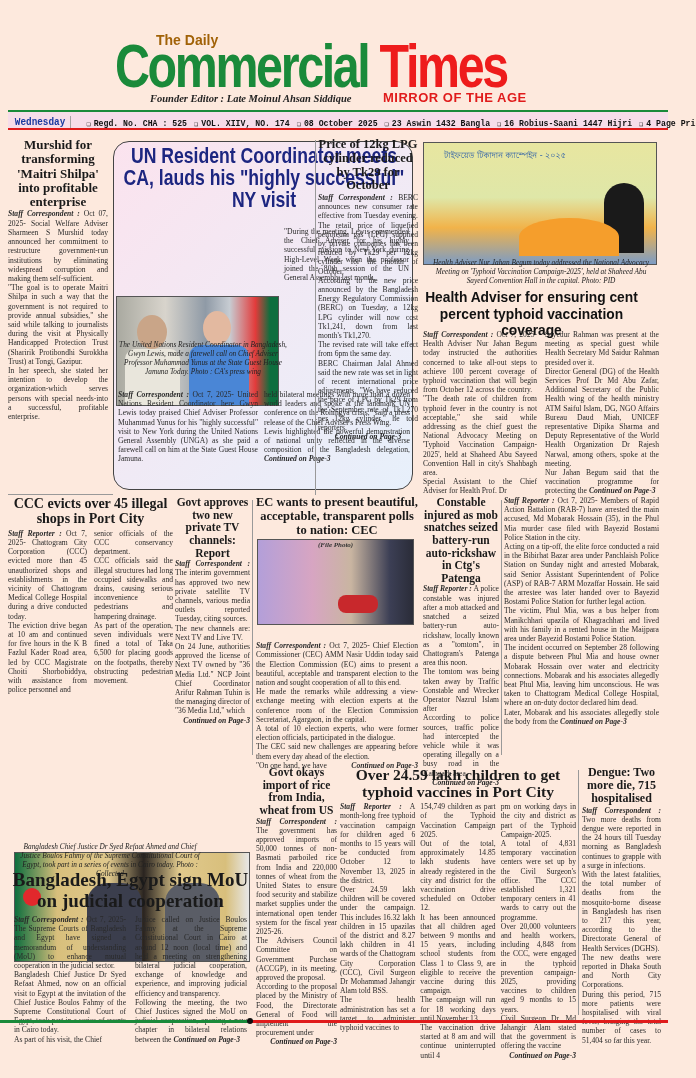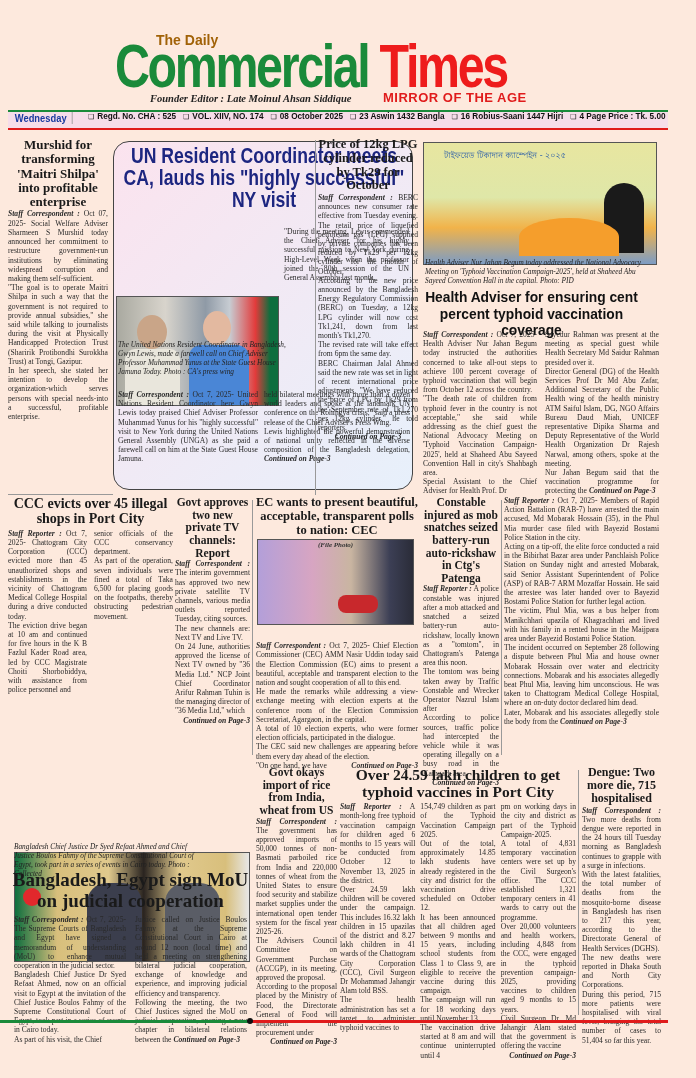--- a/index.html
+++ b/index.html
@@ -4,29 +4,29 @@
 <style>
 *{box-sizing:border-box;margin:0;padding:0}
 html,body{width:696px;height:1078px;overflow:hidden}
 body{background:#fde9dd;font-family:"Liberation Serif","DejaVu Serif",serif;color:#222;position:relative}
 .abs{position:absolute}
 p.t{font-size:7.6px;line-height:9.2px;text-align:justify;color:#2a2a2a}
 p.t+p.t{margin-top:0}
 .by{font-style:italic;font-weight:bold}
 .cont{font-style:italic;font-weight:bold;display:block;text-align:right}
 h3{font-family:"Liberation Serif",serif;font-weight:bold;color:#1a1a1a;text-align:center;line-height:1.1}
-.cap{font-style:italic;font-size:7.3px;line-height:9px;color:#222}
+.cap{font-style:italic;font-size:7.3px;line-height:9px;text-align:center;color:#222}
 .photo{border:1px solid #555;overflow:hidden;position:relative}
 
 .the-daily{left:156px;top:32px;font-family:"Liberation Sans",sans-serif;font-weight:bold;font-size:14px;color:#a16207}
 .mast{left:115px;top:35px;font-family:"Liberation Sans",sans-serif;font-weight:bold;font-size:62px;letter-spacing:-3px;transform:scaleX(0.78);transform-origin:left top;white-space:nowrap;line-height:1}
 .mast .g{color:#1a8a3a}.mast .r{color:#ee1c1c}
 .founder{left:150px;top:93px;font-style:italic;font-weight:bold;font-size:10.5px;color:#222}
 .motto{left:383px;top:90px;font-family:"Liberation Sans",sans-serif;font-weight:bold;font-size:13px;color:#e01b1b;letter-spacing:0.5px}
-.bar{left:8px;top:110px;width:660px;height:20px;background:#f6dde9;border-top:2px solid #1a8a3a;border-bottom:2px solid #e01b1b;display:flex;align-items:flex-start;font-family:Liberation Sans, sans-serif;font-size:8.2px;font-weight:bold;color:#111;white-space:nowrap}
+.bar{left:8px;top:110px;width:660px;height:20px;background:#f6dde9;border-top:2px solid #1a8a3a;border-bottom:2px solid #e01b1b;display:flex;align-items:flex-end;font-family:Liberation Mono, monospace;font-size:8.2px;font-weight:bold;color:#111;white-space:nowrap}
 .bar .day{color:#1a3aa0;font-size:11px;padding:0 6px 0 8px;border-right:1px solid #999;margin-right:4px;transform:scaleX(0.85);transform-origin:left}
 .bar .it{margin-right:7px}
 .bar .it::before{content:"\274F";font-size:7px;margin-right:3px;font-weight:normal}
 
 .unbox{left:113px;top:141px;width:300px;height:349px;border:1px solid #444;border-radius:16px;background:linear-gradient(135deg,#fbe3ee 0%,#e7f0fb 100%);overflow:hidden}
 .unhead{font-family:"Liberation Sans",sans-serif;font-weight:bold;color:#1d2680;font-size:22px;line-height:22px;text-align:center;transform:scaleX(0.8);transform-origin:center top;width:360px;margin-left:-30px;padding-top:3px}
 .rule-bottom{left:0;top:1020px;width:250px;height:3px;background:#1a8a3a}
 .rule-bottom2{left:250px;top:1020px;width:418px;height:3px;background:#e01b1b}
 .dot{left:247px;top:1018px;width:6px;height:6px;border-radius:50%;background:#111}
 .vline{width:1px;background:#999}
@@ -108,20 +108,21 @@
 
 <div class="abs" style="left:8px;top:496px;width:165px">
   <h3 style="font-size:14px">CCC evicts over 45 illegal shops in Port City</h3>
   <div style="display:flex;gap:7px;margin-top:2px">
     <div style="width:79px">
       <p class="t"><span class="by">Staff Reporter :</span> <span>Oct 7, 2025- Chattogram City Corporation (CCC) evicted more than 45 unauthorized shops and establishments in the vicinity of Chattogram Medical College Hospital during a drive conducted today.</span></p>
       <p class="t">The eviction drive began at 10 am and continued for five hours in the K B Fazlul Kader Road area, led by CCC Magistrate Choiti Shorbobiddya, with assistance from police personnel and</p>
     </div>
     <div style="width:79px">
       <p class="t">senior officials of the CCC conservancy department.</p>
+      <p class="t">CCC officials said the illegal structures had long occupied sidewalks and drains, causing serious inconvenience to pedestrians and hampering drainage.</p>
       <p class="t">As part of the operation, seven individuals were fined a total of Taka 6,500 for placing goods on the footpaths, thereby obstructing pedestrian movement.</p>
     </div>
   </div>
 </div>
 
 <div class="abs" style="left:175px;top:496px;width:75px">
   <h3 style="font-size:11.5px">Govt approves two new private TV channels: Report</h3>
   <p class="t"><span class="by">Staff Correspondent :</span> <span>The interim government has approved two new private satellite TV channels, various media outlets reported Tuesday, citing sources.</span></p>
   <p class="t">The new channels are: Next TV and Live TV.</p>
   <p class="t">On 24 June, authorities approved the license of Next TV owned by "36 Media Ltd." NCP Joint Chief Coordinator Arifur Rahman Tuhin is the managing director of "36 Media Ltd," which</p>

